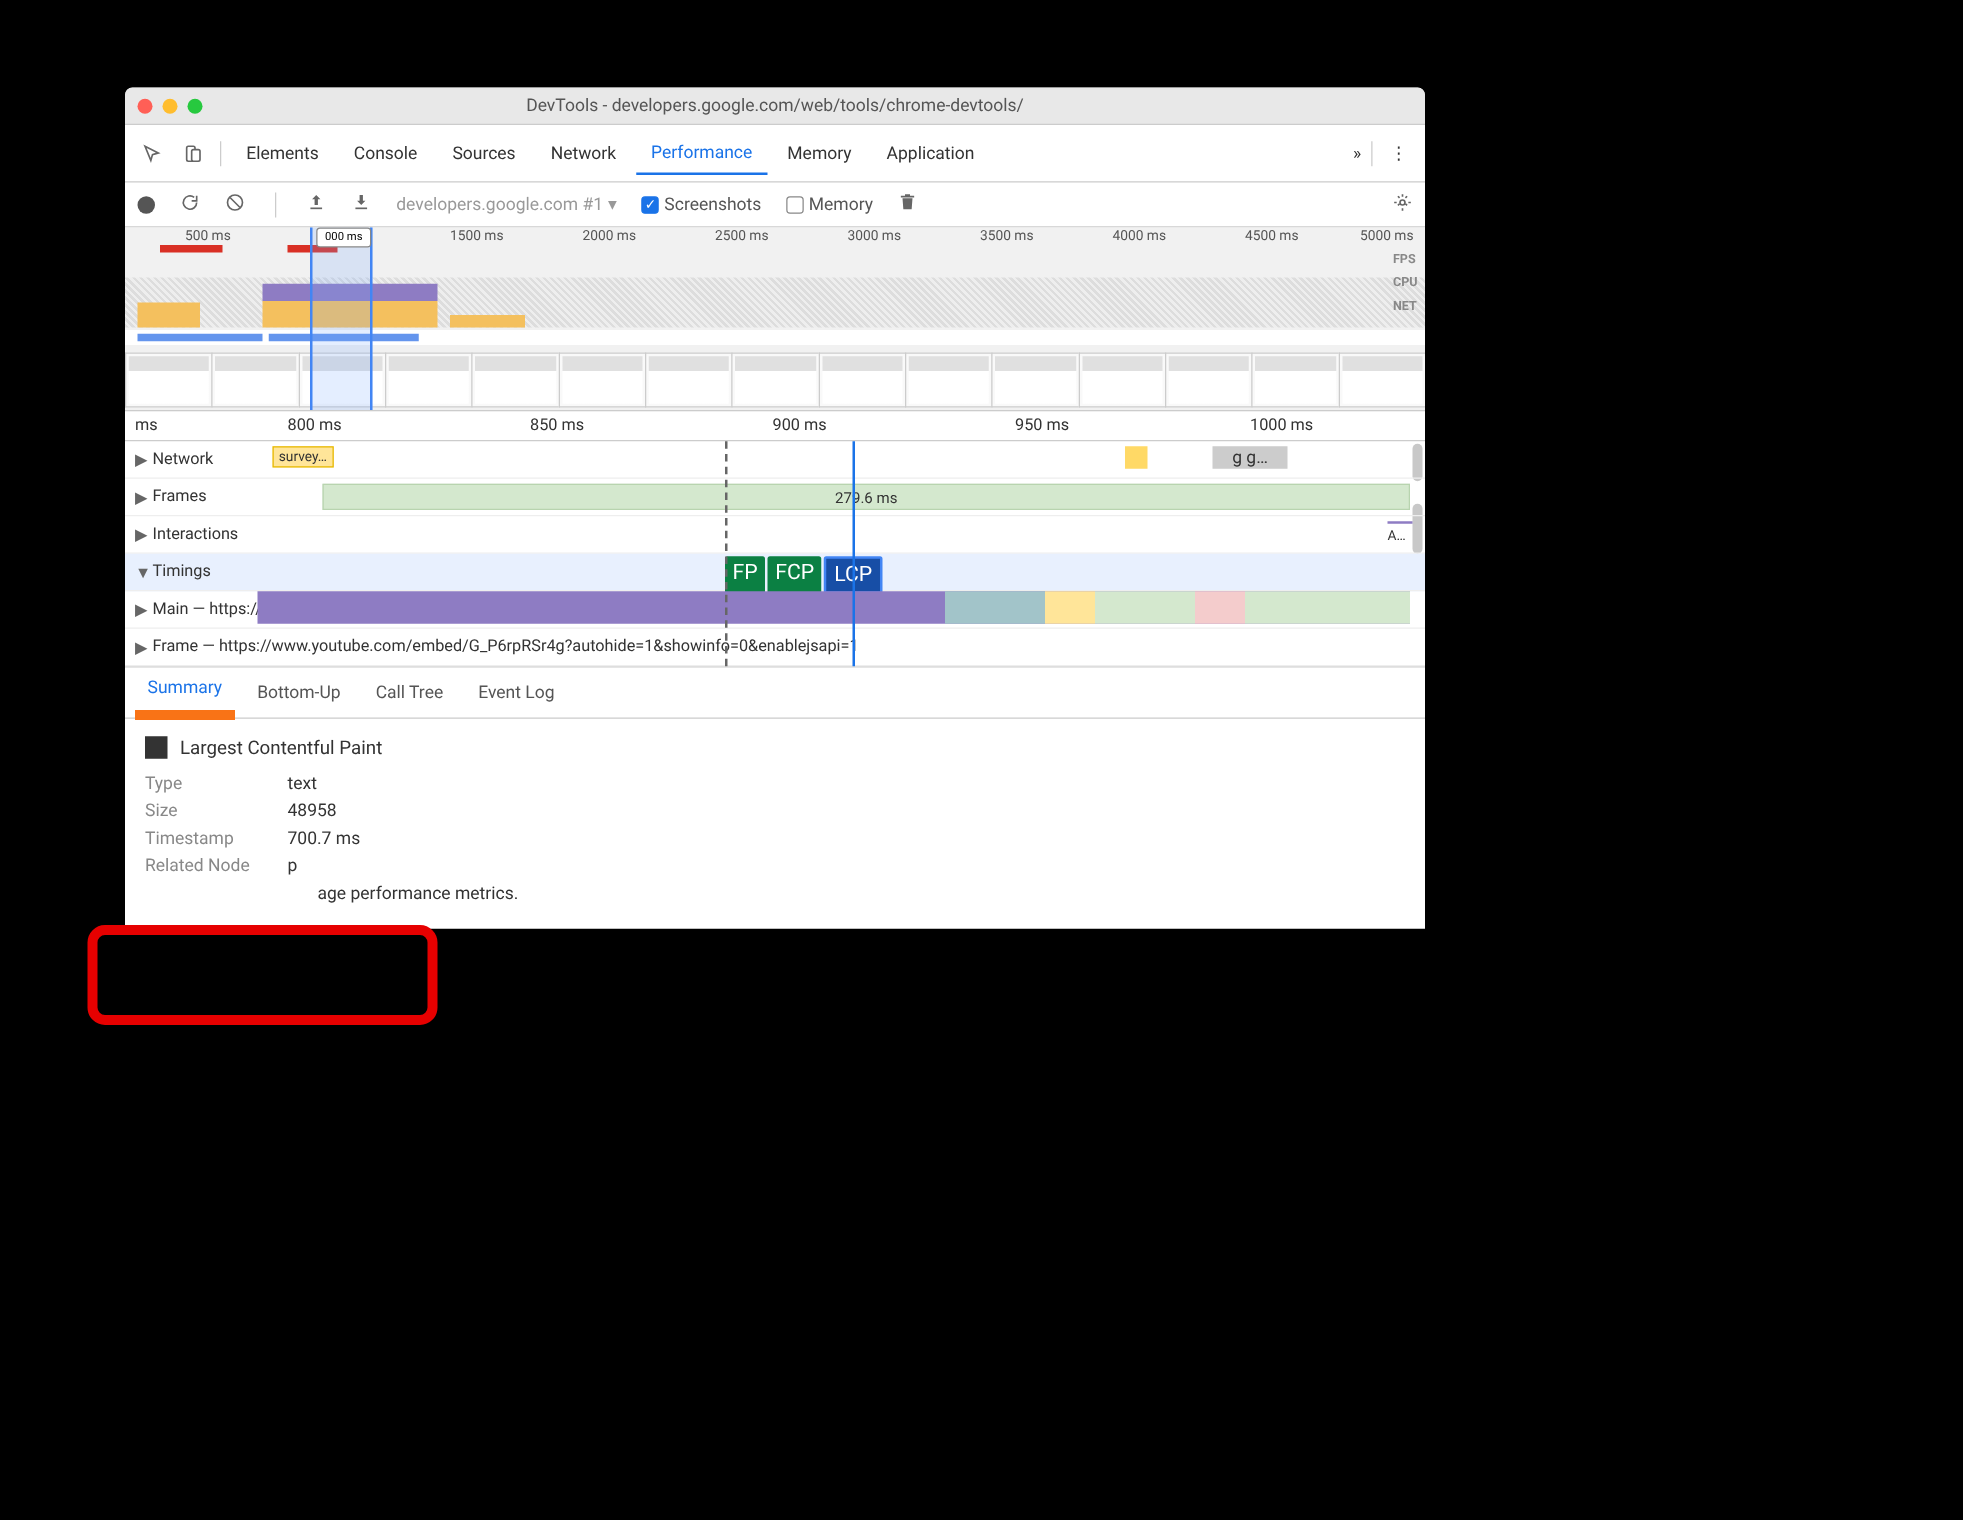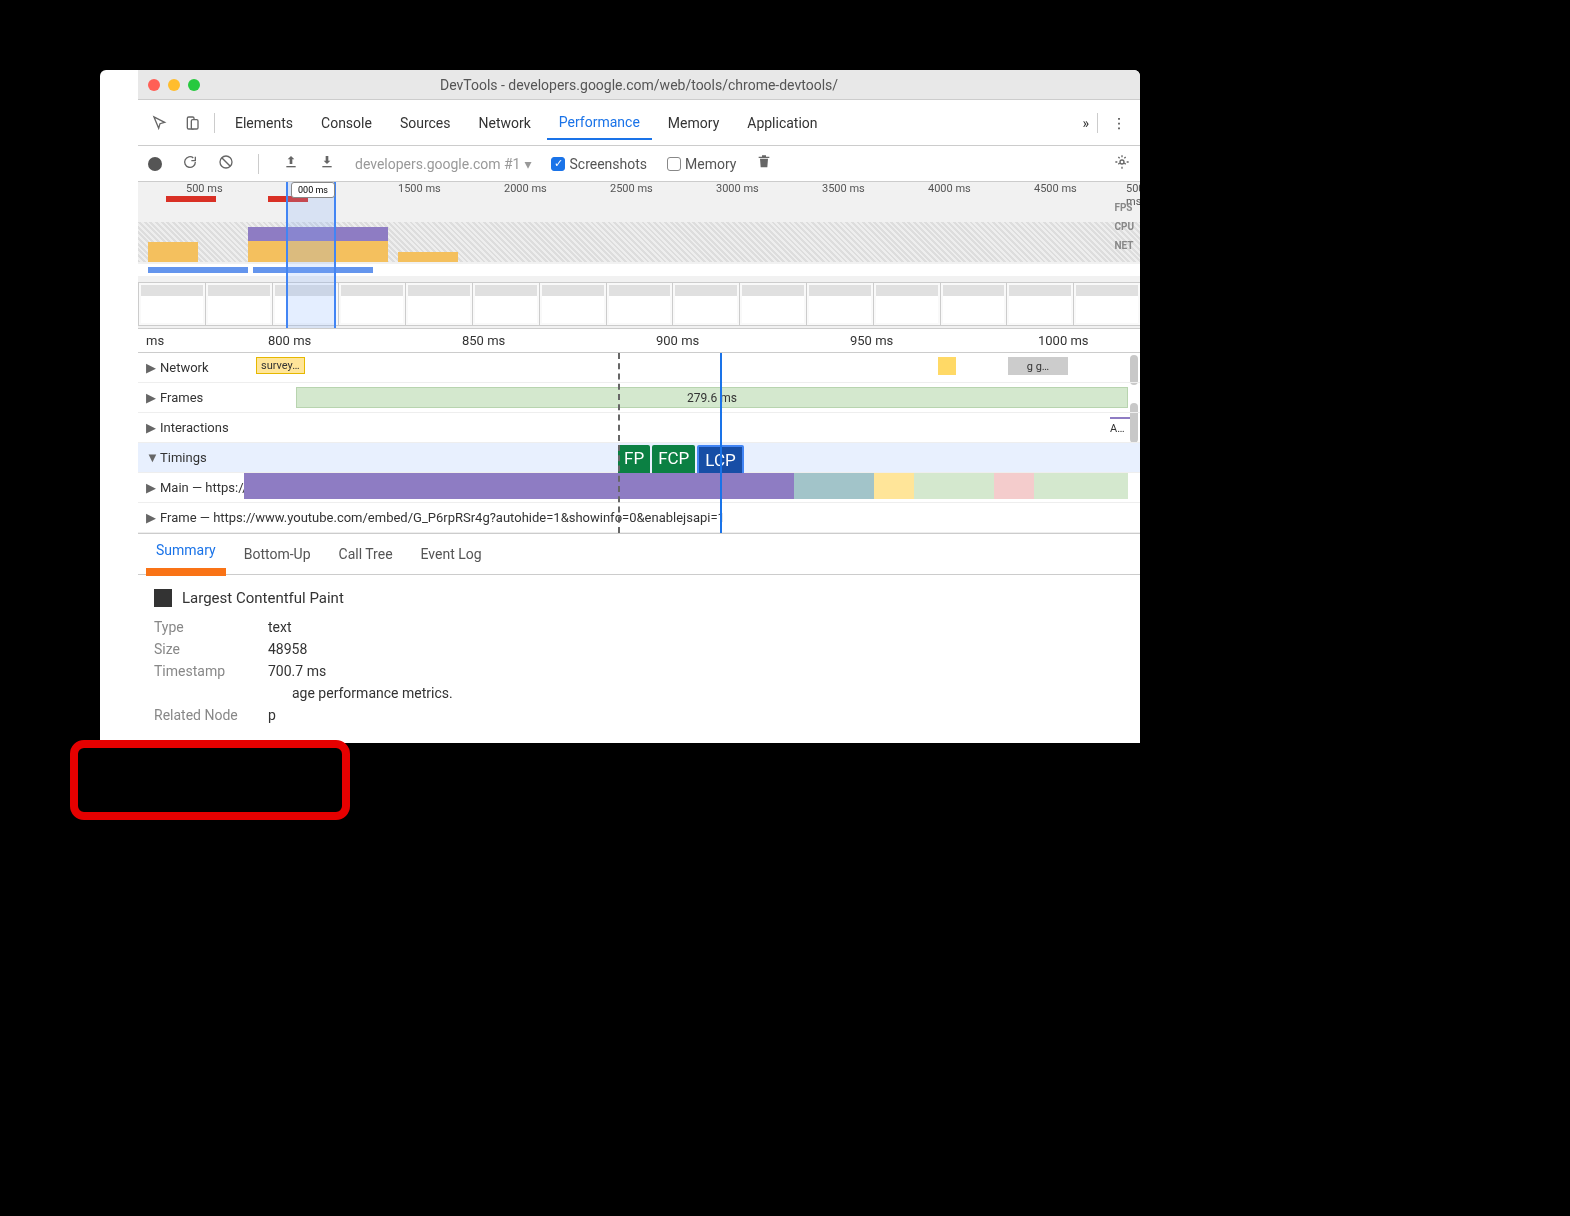--- a/index.html
+++ b/index.html
@@ -1,17 +1,17 @@
 <!DOCTYPE html>
 <html><head>
 <meta charset="utf-8">
 <style>
 * { margin: 0; padding: 0; box-sizing: border-box; font-family: -apple-system, BlinkMacSystemFont, "Segoe UI", Roboto, sans-serif; }
 body { background: #000; width: 1570px; height: 1216px; position: relative; }
-.window { position: absolute; left: 100px; top: 70px; width: 1040px; background: #fff; border-radius: 6px 6px 0 0; box-shadow: 0 4px 20px rgba(0,0,0,0.5); overflow: hidden; padding-left: 38px; }
+.window { position: absolute; left: 100px; top: 70px; width: 1040px; background: #fff; border-radius: 6px 6px 0 0; box-shadow: 0 4px 20px rgba(0,0,0,0.5); overflow: hidden; }
 .titlebar { height: 30px; background: #e8e8e8; border-bottom: 1px solid #ccc; display: flex; align-items: center; padding: 0 8px; position: relative; }
 .traffic { display: flex; gap: 8px; position: absolute; left: 10px; }
 .t-btn { width: 12px; height: 12px; border-radius: 50%; }
 .t-red { background: #ff5f56; }
 .t-yel { background: #ffbd2e; }
 .t-grn { background: #27c93f; }
 .title-text { flex: 1; text-align: center; font-size: 14px; color: #555; }
 .tabs { display: flex; align-items: center; height: 46px; border-bottom: 1px solid #ccc; padding: 0 8px; gap: 4px; font-size: 14px; color: #333; }
 .tabs .icon-btn { padding: 6px; display: flex; align-items: center; }
 .tab-sep { width: 1px; height: 20px; background: #ccc; margin: 0 4px; }
@@ -51,21 +51,21 @@
 .timings-track { background: #e8f0fe; }
 .timings-markers { position: absolute; left: 480px; top: 2px; display: flex; gap: 2px; }
 .marker { padding: 3px 6px; color: #fff; font-size: 17px; border-radius: 2px; }
 .marker.fp { background: #0b8043; }
 .marker.fcp { background: #0b8043; }
 .marker.lcp { background: #174ea6; border: 2px solid #4285f4; }
 .main-bar { position: absolute; left: 106px; right: 12px; top: 0; height: 26px; background: #8e7cc3; }
 .main-bar::before { content:''; position:absolute; left: 550px; right:0; top:0; bottom:0; background: linear-gradient(90deg, #a2c4c9 0 80px, #ffe599 80px 120px, #d4e8ce 120px 200px, #f4cccc 200px 240px, #d4e8ce 240px 100%); }
 .net-chip { position: absolute; left: 118px; top: 4px; background: #ffe599; border: 1px solid #e6b800; padding: 1px 4px; font-size: 11px; }
 .survey-chip { position: absolute; left: 800px; top: 4px; width: 18px; height: 18px; background: #ffd966; }
-.gg-chip { position: absolute; left: 870px; top: 4px; width: 60px; height: 18px; background: #ccc; display:flex; align-items:center; justify-content:center; font-size:11px; }
+.gg-chip { position: absolute; left: 870px; top: 4px; width: 60px; height: 18px; background: #ccc; display:flex; align-items:center; justify-content:center; font-size:14px; }
 .a-chip { position: absolute; right: 10px; top: 4px; width: 20px; height: 18px; border-top: 2px solid #8e7cc3; display:flex; align-items:end; font-size:11px;}
 .time-ruler { position: absolute; left: 582px; top: 0; bottom: 0; width: 2px; background: #1a73e8; z-index: 5; }
 .time-ruler-dash { position: absolute; left: 480px; top: 0; bottom: 0; width: 0; border-left: 2px dashed #666; z-index: 4; }
 .scrollbar { position: absolute; right: 2px; top: 0; bottom: 0; width: 8px; background: #c8c8c8; border-radius: 4px; }
 .detail-tabs { display: flex; border-top: 1px solid #ccc; border-bottom: 1px solid #ccc; padding: 0 8px; font-size: 14px; height: 42px; align-items: center; gap: 8px; }
 .dtab { padding: 10px 10px; color: #555; cursor: pointer; }
 .dtab.active { color: #1a73e8; border-bottom: 8px solid #f97316; }
 .summary { padding: 14px 16px; font-size: 15px; color: #333; }
 .summary-title { display: flex; align-items: center; gap: 10px; margin-bottom: 12px; }
 .swatch { width: 18px; height: 18px; background: #333; }
@@ -272,22 +272,22 @@
       </div>
     <div class="kv">
         <span class="k">Size</span>
         <span>48958</span>
       </div>
     <div class="kv">
         <span class="k">Timestamp</span>
         <span>700.7 ms</span>
       </div>
     <div class="kv">
-        <span class="partial-text">age performance metrics.</span>
-      </div>
-    <div class="kv">
         <span class="k">Related Node</span>
         <span>p</span>
       </div>
+    <div class="kv">
+        <span class="partial-text">age performance metrics.</span>
+      </div>
   </div>
 </div>
 
 <div class="highlight-box"></div>
 
 </body></html>

